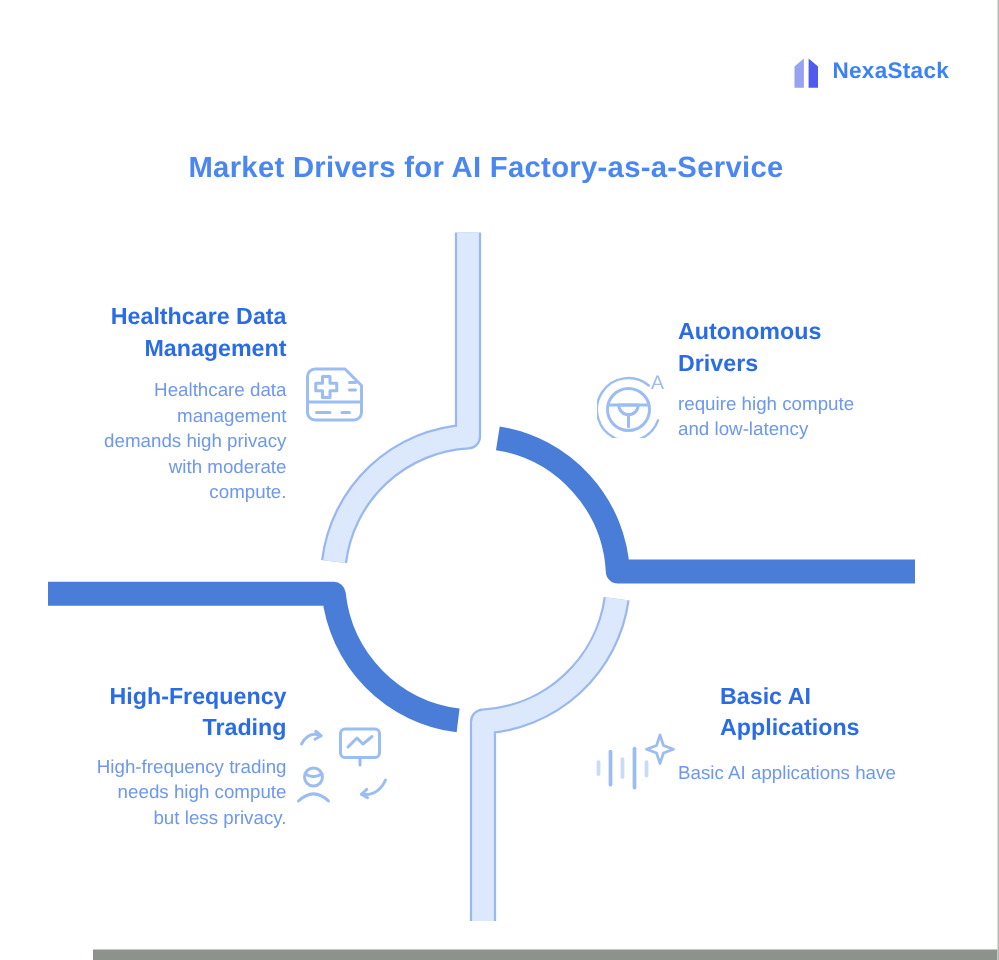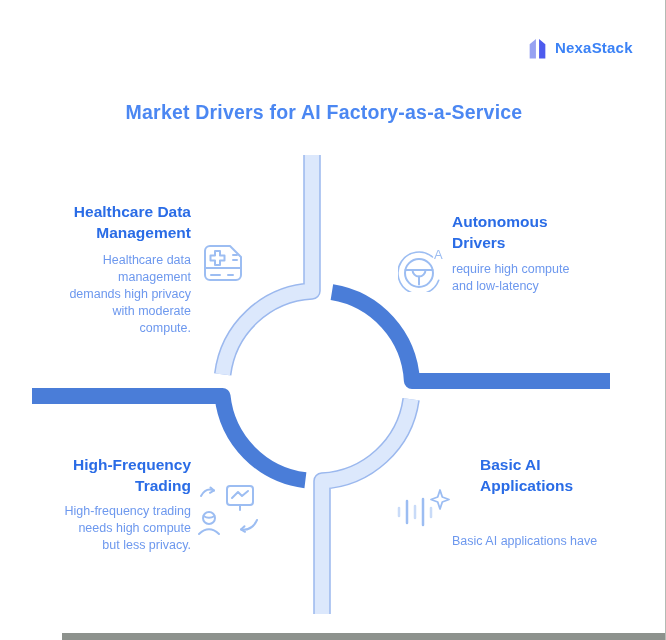--- a/index.html
+++ b/index.html
@@ -22,21 +22,21 @@
   .q-body    { position:absolute; z-index:2; font-size:12.5px; line-height:17px; color:#6d98ee; }
   .ra { text-align:right; }
 
   .h-tl { top:202px; right:474px; width:220px; }
   .b-tl { top:252px; right:474px; width:220px; }
   .h-tr { top:212px; left:452px; width:180px; }
   .b-tr { top:261px; left:452px; width:180px; }
   .h-bl { top:455px; right:474px; width:220px; }
   .b-bl { top:503px; right:474px; width:220px; }
   .h-br { top:455px; left:452px; width:180px;margin-left:28px; }
-  .b-br { top:507px; left:452px; width:190px;margin-top:26px; }
+  .b-br { top:507px; left:452px; width:190px; }
 
   .q-icon { position:absolute; z-index:2; }
   .icon-tl { left:200px; top:241px; }
   .icon-tr { left:398px; top:244px; }
   .icon-bl { left:197px; top:481px; }
   .icon-br { left:395px; top:487px; }
 
   .bottom-bar { position:absolute; left:62px; right:0; top:633px; height:7px; background:#8d928d; z-index:3; }
 </style>
 </head>

